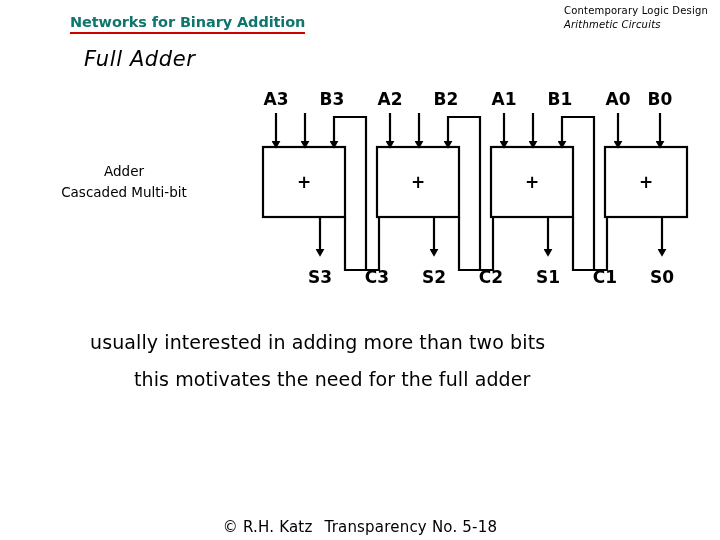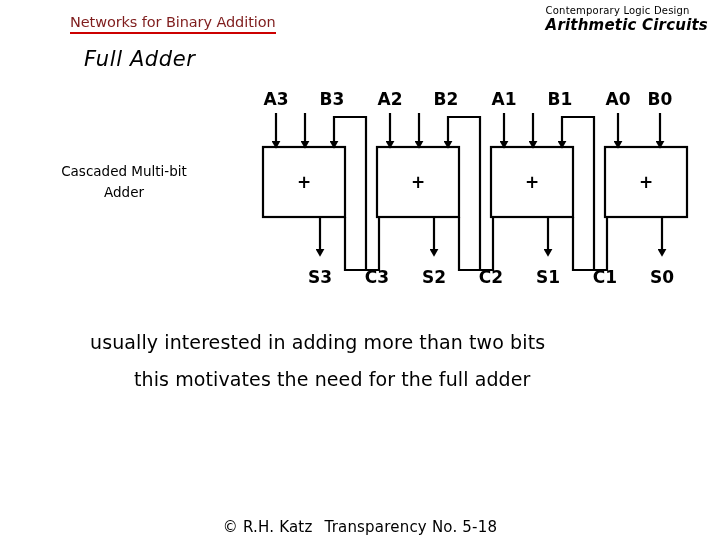--- a/index.html
+++ b/index.html
@@ -16,44 +16,44 @@
     color: #000000;
   }
 
   
   #slide-title {
     position: absolute;
     left: 70px;
     top: 14px;
     font-family: "DejaVu Sans", sans-serif;
     font-size: 14.5px;
-    font-weight: normal;
-    color: #7f1d1d;
+    font-weight: bold;
+    color: #0f766e;
     letter-spacing: -0.1px;
     border-bottom: 2px solid #cc0000;
     padding-bottom: 1px;
     line-height: 17px;
     white-space: nowrap;
   }
   #course-header {
     position: absolute;
     right: 12px;
     top: 4px;
     text-align: left;
     line-height: 14px;
     white-space: nowrap;
   }
   #course-header .line1 {
     font-size: 10px;
     font-weight: normal;
     letter-spacing: 0.2px;
   }
   #course-header .line2 {
-    font-size: 15px;
-    font-weight: bold;
+    font-size: 10px;
+    font-weight: normal;
     font-style: italic;
     letter-spacing: 0.2px;
   }
 
   #section-heading {
     position: absolute;
     left: 84px;
     top: 47px;
     font-size: 21px;
     font-style: italic;
@@ -117,22 +117,22 @@
 <div id="course-header">
   <div class="line1">Contemporary Logic Design</div>
   <div class="line2">Arithmetic Circuits</div>
 </div>
 
 <div id="slide-title">Networks for Binary Addition</div>
 
 <div id="section-heading">Full Adder</div>
 
 <div id="figure-caption">
+  <div>Adder</div>
   <div>Cascaded Multi-bit</div>
-  <div>Adder</div>
 </div>
 
 <svg id="diagram" viewBox="0 0 720 540" width="720" height="540" xmlns="http://www.w3.org/2000/svg">
   <defs>
     <marker id="arrowhead" markerWidth="8" markerHeight="9" refX="1.2" refY="4.5" orient="auto" markerUnits="userSpaceOnUse">
       <polygon points="0,0 8,4.5 0,9" fill="#000000"></polygon>
     </marker>
   </defs>
 
   <g>

